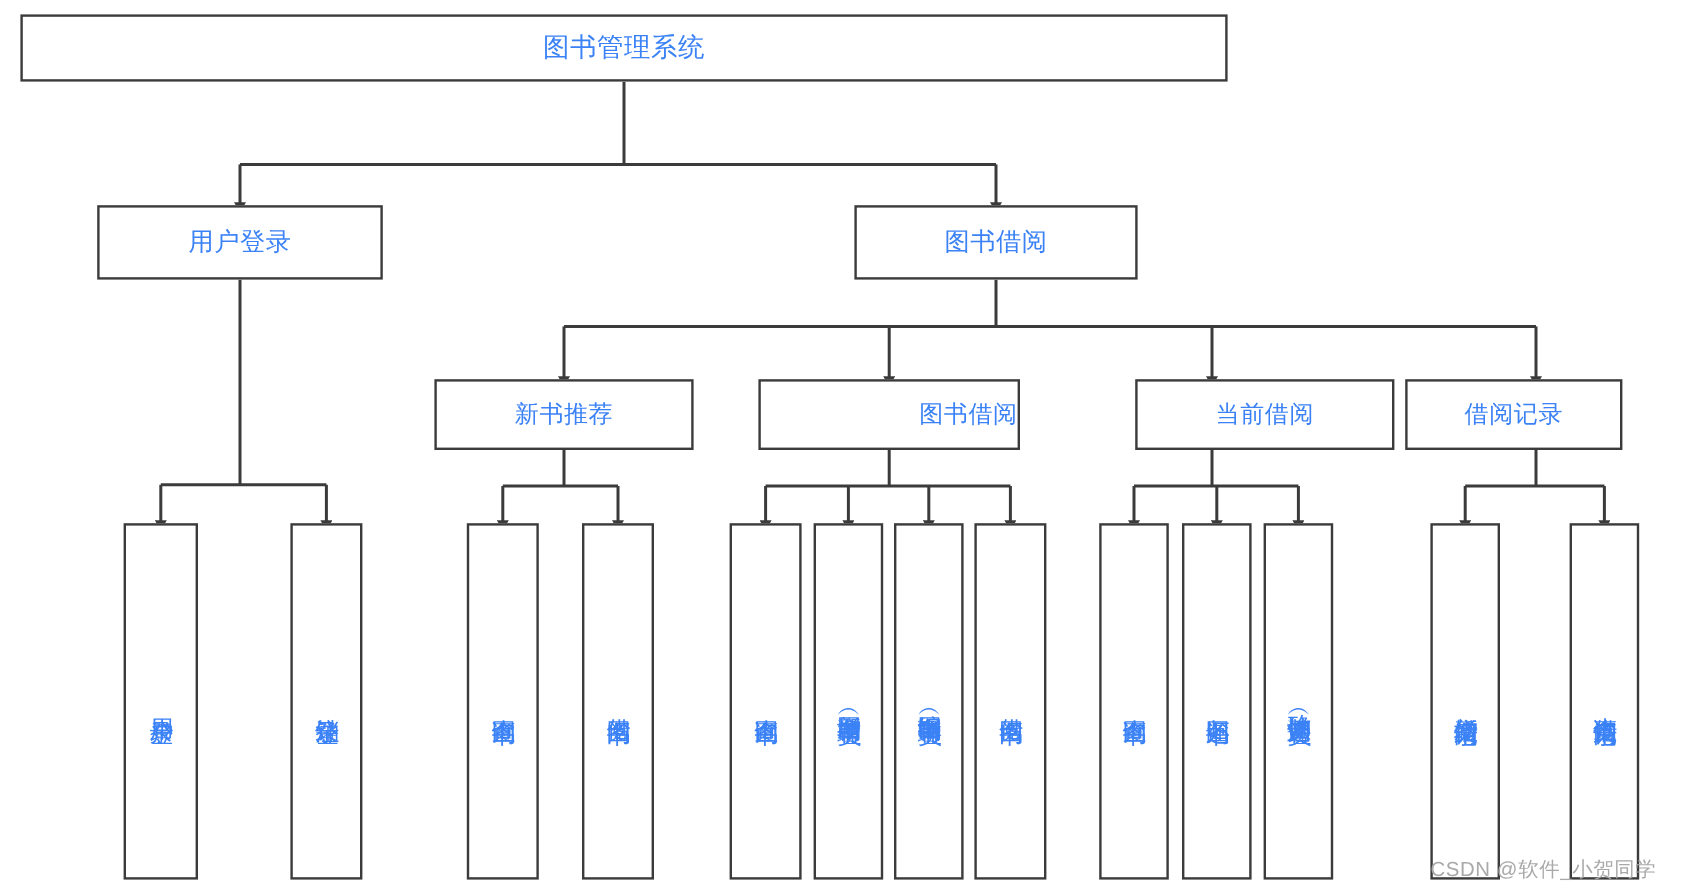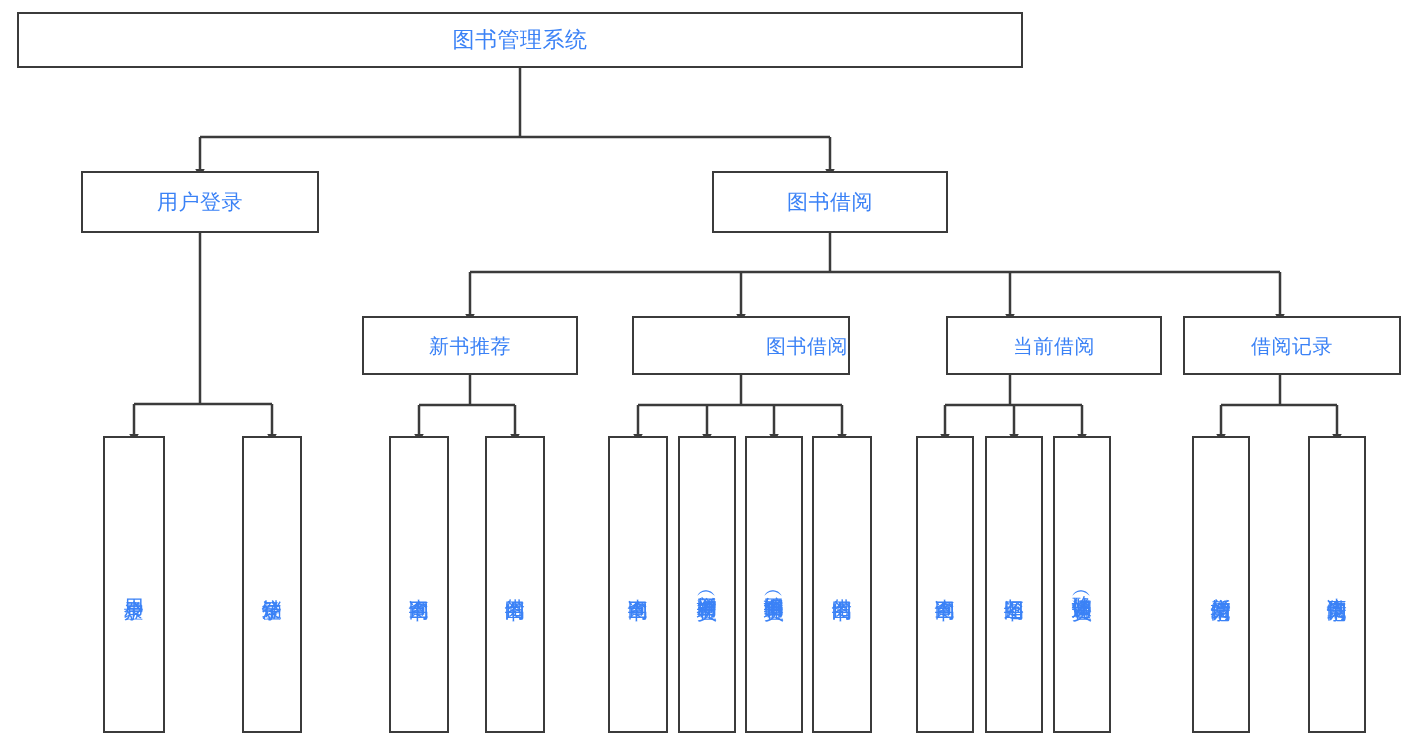--- a/index.html
+++ b/index.html
@@ -132,21 +132,21 @@
       </div>
       <div class="node-box level-2" style="left: 362px; top: 316px; width: 216px; height: 59px;">
         <span class="node-label-h">新书推荐</span>
       </div>
       <div class="node-box level-2" style="left: 632px; top: 316px; width: 218px; height: 59px; justify-content: flex-end;">
         <span class="node-label-h">图书借阅</span>
       </div>
       <div class="node-box level-2" style="left: 902px; top: 316px; width: 216px; height: 59px; margin-left: 44px;">
         <span class="node-label-h">当前借阅</span>
       </div>
-      <div class="node-box level-2" style="left: 1171px; top: 316px; width: 218px; height: 59px; margin-left: 12px;">
+      <div class="node-box level-2" style="left: 1171px; top: 316px; width: 181px; height: 59px;">
         <span class="node-label-h">借阅记录</span>
       </div>
       <div class="node-box level-3 leaf" style="left: 103px; top: 436px; width: 62px; height: 297px;">
         <span class="node-label-v">用户登录</span>
       </div>
       <div class="node-box level-3 leaf" style="left: 242px; top: 436px; width: 60px; height: 297px;">
         <span class="node-label-v">注销登录</span>
       </div>
       <div class="node-box level-3 leaf" style="left: 389px; top: 436px; width: 60px; height: 297px;">
         <span class="node-label-v">查询图书</span>
@@ -176,14 +176,15 @@
         <span class="node-label-v">确认归还（管理员）</span>
       </div>
       <div class="node-box level-3 leaf" style="left: 1192px; top: 436px; width: 58px; height: 297px;">
         <span class="node-label-v">新增借阅记录</span>
       </div>
       <div class="node-box level-3 leaf" style="left: 1308px; top: 436px; width: 58px; height: 297px;">
         <span class="node-label-v">查询借阅记录</span>
       </div>
     </div>
 
+  <div class="watermark" style="left: 1192px; top: 713px;">CSDN @软件_小贺同学</div>
 
 </div>
 
 </body></html>

